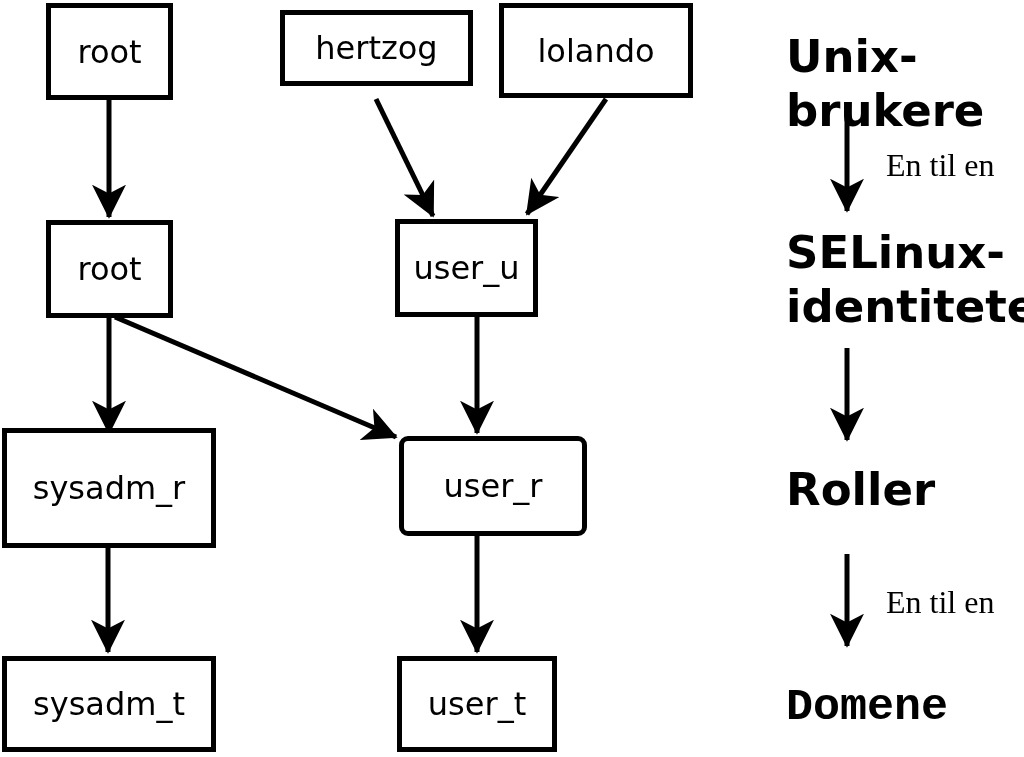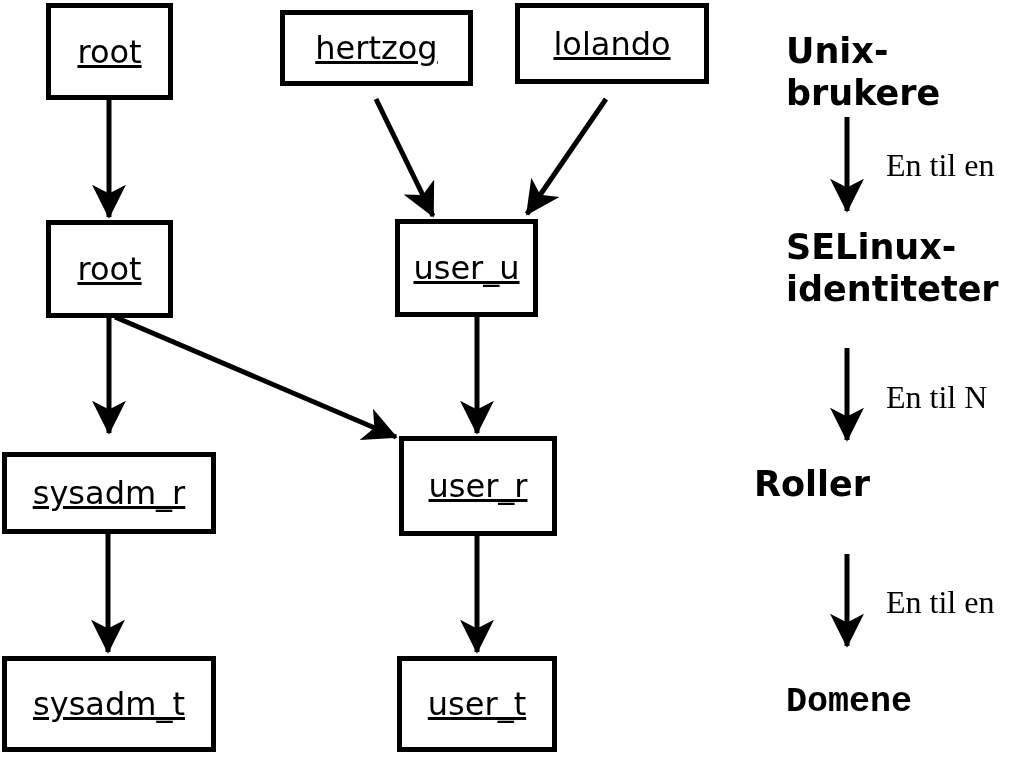--- a/index.html
+++ b/index.html
@@ -30,25 +30,24 @@
     border: 5px solid #000000;
     background: #ffffff;
     display: flex;
     align-items: center;
     justify-content: center;
   }
   .box-label {
     font-size: 32px;
     line-height: 1;
     white-space: nowrap;
-    text-decoration: underline;
   }
   .level-label {
     position: absolute;
-    font-size: 35px;
+    font-size: 45px;
     font-weight: bold;
     line-height: 1.2;
   }
   .relation-label {
     position: absolute;
     font-size: 32px;
     line-height: 1.2;
     white-space: nowrap;
     font-family: Liberation Serif, serif;
   }
@@ -78,46 +77,45 @@
     <line class="edge" x1="847" y1="348" x2="847" y2="440" marker-end="url(#arrowhead)"></line>
     <line class="edge" x1="847" y1="554" x2="847" y2="646" marker-end="url(#arrowhead)"></line>
   </svg>
 
   <div class="box" style="left:46px; top:3px; width:127px; height:97px;">
     <span class="box-label">root</span>
   </div>
   <div class="box" style="left:280px; top:10px; width:193px; height:76px;">
     <span class="box-label">hertzog</span>
   </div>
-  <div class="box" style="left:515px; top:3px; width:194px; height:81px;">
+  <div class="box" style="left:499px; top:3px; width:194px; height:95px;">
     <span class="box-label">lolando</span>
   </div>
 
   <div class="box" style="left:46px; top:220px; width:127px; height:98px;">
     <span class="box-label">root</span>
   </div>
   <div class="box" style="left:395px; top:219px; width:143px; height:98px;">
     <span class="box-label">user_u</span>
   </div>
 
-  <div class="box" style="left:2px; top:452px; width:214px; height:82px;">
+  <div class="box" style="left:2px; top:428px; width:214px; height:120px;">
     <span class="box-label">sysadm_r</span>
   </div>
-  <div class="box" style="left:399px; top:436px; width:158px; height:100px;">
+  <div class="box" style="left:399px; top:436px; width:188px; height:100px;border-radius:9px;">
     <span class="box-label">user_r</span>
   </div>
 
   <div class="box" style="left:397px; top:656px; width:160px; height:96px;">
     <span class="box-label">user_t</span>
   </div>
   <div class="box" style="left:2px; top:656px; width:214px; height:96px;">
     <span class="box-label">sysadm_t</span>
   </div>
 
   <div class="level-label" style="left:786px; top:30px;">Unix-brukere</div>
   <div class="relation-label" style="left:886px; top:146px;">En til en</div>
   <div class="level-label" style="left:786px; top:226px; width:200px;">SELinux-identiteter</div>
-  <div class="relation-label" style="left:886px; top:378px;">En til N</div>
-  <div class="level-label" style="left:754px; top:463px;">Roller</div>
+  <div class="level-label" style="left:786px; top:463px;">Roller</div>
   <div class="relation-label" style="left:886px; top:583px;">En til en</div>
   <div class="level-label" style="left:786px; top:681px;font-family:Liberation Mono, monospace;">Domene</div>
 
 </div>
 
 </body></html>

